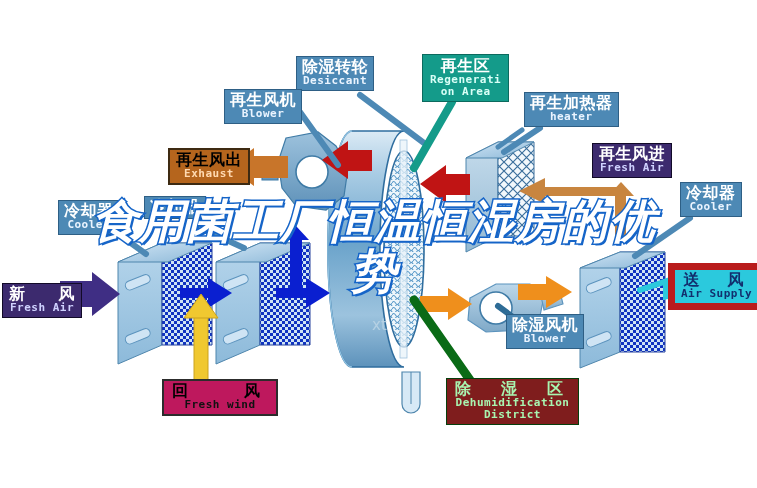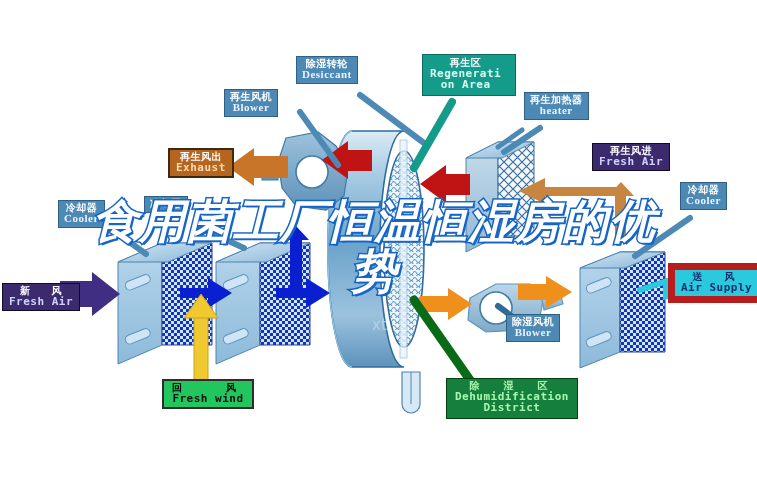--- a/index.html
+++ b/index.html
@@ -17,86 +17,86 @@
     text-align:center;
     line-height:1.02;
     white-space:nowrap;
     letter-spacing:0px;
     z-index:30;
   }
   .lbl .cn{
     display:block;
     font-family:"DejaVu Sans","Liberation Sans",sans-serif;
     font-weight:700;
-    font-size:10px;
+    font-size:16px;
     letter-spacing:0.5px;
   }
   .lbl .en{
     display:block;
     font-family:"DejaVu Sans Mono","Liberation Mono",monospace;
     font-size:11px;
     font-weight:700;
     letter-spacing:0.5px;
   }
   
   .lbl.steel{
     background:#4d89b5;
     border:1px solid #2e5f85;
     color:#ffffff;
     padding:2px 5px 3px 5px;
   }
-  .lbl.steel .en{color:#eaf4ff;font-family:Liberation Serif, serif;}
+  .lbl.steel .en{color:#eaf4ff;}
   
   .lbl.brown{
     background:#b5651d;
     border:2px solid #3d2a12;
     color:#ffe9d0;
     padding:2px 6px 3px 6px;
   }
-  .lbl.brown .cn{color:#ffffff;}
+  .lbl.brown .cn{color:#000000;}
   .lbl.brown .en{color:#ffd9b0;}
   
   .lbl.purple{
     background:#3c2a6e;
     border:1px solid #120a28;
     color:#dfe0ff;
     padding:2px 6px 3px 6px;
   }
   .lbl.purple .cn{color:#ffffff;text-align:center;}
   .lbl.purple .en{color:#cfd2ff;}
   
   .lbl.teal{
     background:#149b8a;
     border:1px solid #0c6a5e;
     color:#eafffb;
-    padding:3px 14px 4px 7px;
+    padding:3px 7px 4px 7px;
   }
   .lbl.teal .cn{color:#ffffff;}
   .lbl.teal .en{color:#d9fff7;}
   
   .lbl.green{
-    background:#15803d;
+    background:#7f1d1d;
     border:1px solid #053f0c;
     color:#9cf0a5;
     padding:2px 8px 4px 8px;
   }
   .lbl.green .cn{color:#a8f5b0;letter-spacing:7px;}
   .lbl.green .en{color:#a8f5b0;}
   
   .lbl.cyan{
     background:#2bc9dd;
     border:7px solid #b91c1c;
     color:#12306e;
     padding:2px 24px 3px 6px;
   }
   .lbl.cyan .cn{color:#122f6e;letter-spacing:6px;}
   .lbl.cyan .en{color:#122f6e;}
   
   .lbl.yellow{
-    background:#22c55e;
+    background:#be185d;
     border:2px solid #2c2c2c;
     color:#151515;
     padding:2px 8px 3px 8px;
   }
   .lbl.yellow .cn{color:#000000;letter-spacing:8px;}
   .lbl.yellow .en{color:#111111;}
 
   
   #headline{
     position:absolute;

